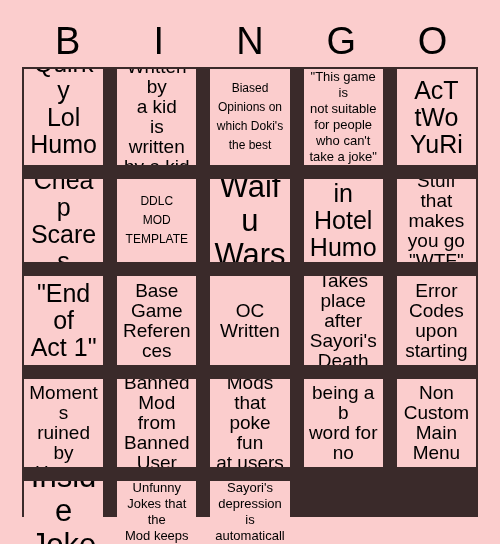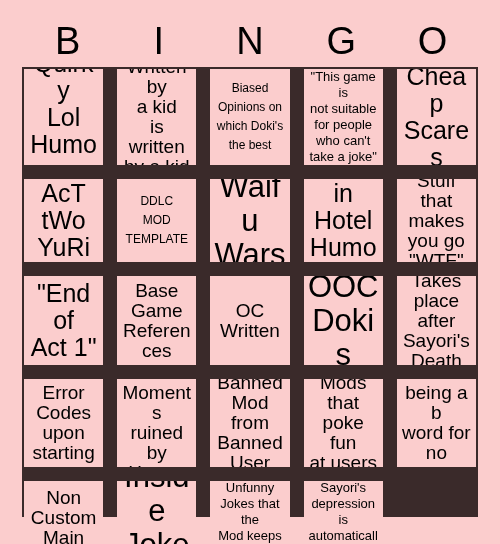--- a/index.html
+++ b/index.html
@@ -119,28 +119,28 @@
 the best</span>
       </div>
     <div class="bingo-cell sz-xs">
         <span class="cell-text">"This game is
 not suitable
 for people
 who can't
 take a joke"</span>
       </div>
     <div class="bingo-cell sz-lg">
-        <span class="cell-text">Cheap
-Scares</span>
-      </div>
-
-    <div class="bingo-cell sz-lg">
         <span class="cell-text">AcT
 tWo
 YuRi</span>
+      </div>
+
+    <div class="bingo-cell sz-lg">
+        <span class="cell-text">Cheap
+Scares</span>
       </div>
     <div class="bingo-cell sz-sm">
         <span class="cell-text">DDLC
 MOD
 TEMPLATE</span>
       </div>
     <div class="bingo-cell sz-xl">
         <span class="cell-text">Waifu
 Wars</span>
       </div>
@@ -161,24 +161,20 @@
 Act 1"</span>
       </div>
     <div class="bingo-cell sz-md">
         <span class="cell-text">Base
 Game
 References</span>
       </div>
     <div class="bingo-cell sz-md">
         <span class="cell-text">OC
 Written</span>
-      </div>
-    <div class="bingo-cell sz-xl">
-        <span class="cell-text">OOC
-Dokis</span>
       </div>
 
     <div class="bingo-cell sz-md">
         <span class="cell-text">Takes
 place after
 Sayori's
 Death</span>
       </div>
     <div class="bingo-cell sz-md">
         <span class="cell-text">Error

